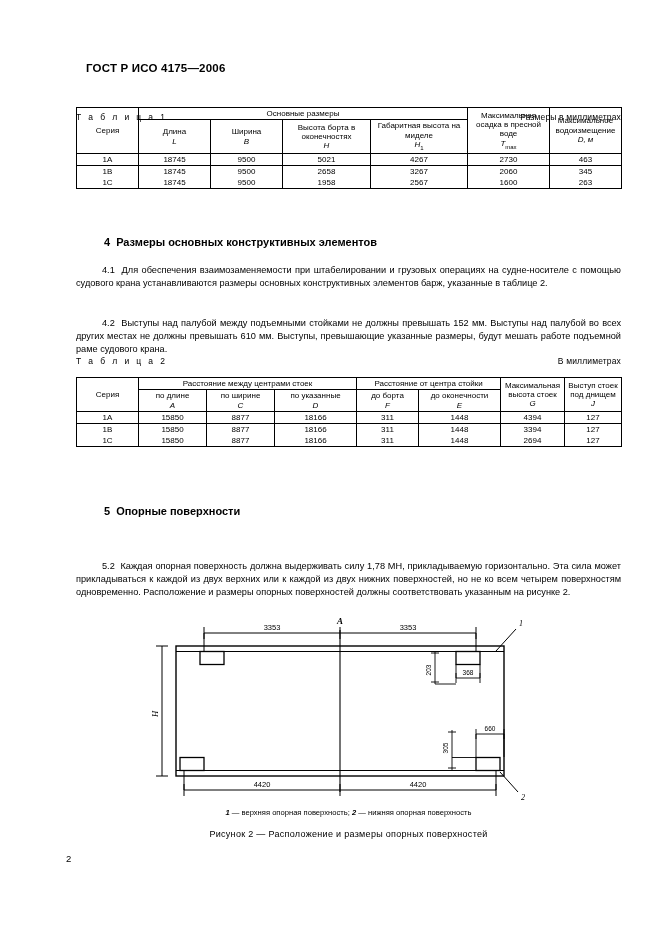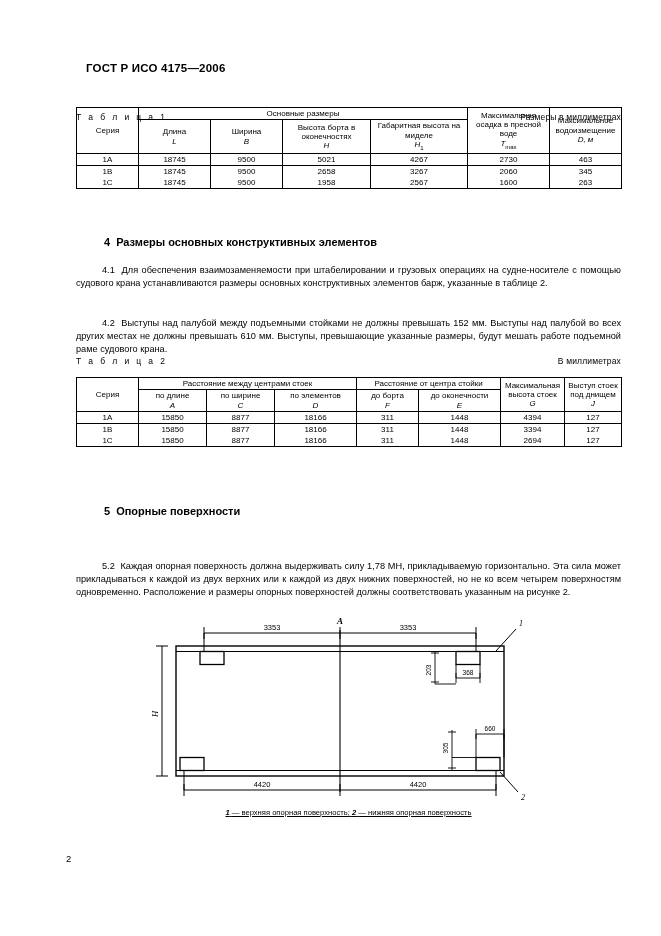--- a/index.html
+++ b/index.html
@@ -103,21 +103,20 @@
     width: 380px;
     height: 190px;
   }
   .fig-note {
     position: absolute;
     left: 76px;
     top: 808px;
     width: 545px;
     text-align: center;
     font-size: 7.6px;
-    text-decoration: underline;
   }
   .fig-note .it { font-style: italic; font-weight: bold; }
   .fig-caption {
     position: absolute;
     left: 76px;
     top: 829px;
     width: 545px;
     text-align: center;
     font-size: 9px;
     letter-spacing: 0.3px;
@@ -260,21 +259,21 @@
     <tr>
       <td>
         <span>по длине</span><br>
         <span class="sym">A</span>
       </td>
       <td>
         <span>по ширине</span><br>
         <span class="sym">C</span>
       </td>
       <td>
-        <span>по элементов</span><br>
+        <span>по указанные</span><br>
         <span class="sym">D</span>
       </td>
       <td>
         <span>до борта</span><br>
         <span class="sym">F</span>
       </td>
       <td>
         <span>до оконечности</span><br>
         <span class="sym">E</span>
       </td>
@@ -427,16 +426,21 @@
     </svg>
   </div>
 
   <div class="fig-note">
     <span class="it">1</span>
     <span>— верхняя опорная поверхность;</span>
     <span class="it">2</span>
     <span>— нижняя опорная поверхность</span>
   </div>
 
+  <div class="fig-caption">
+    <span>Рисунок 2</span>
+    <span>—</span>
+    <span>Расположение и размеры опорных поверхностей</span>
+  </div>
 
   <div class="page-num">2</div>
 
 </div>
 
 </body></html>

